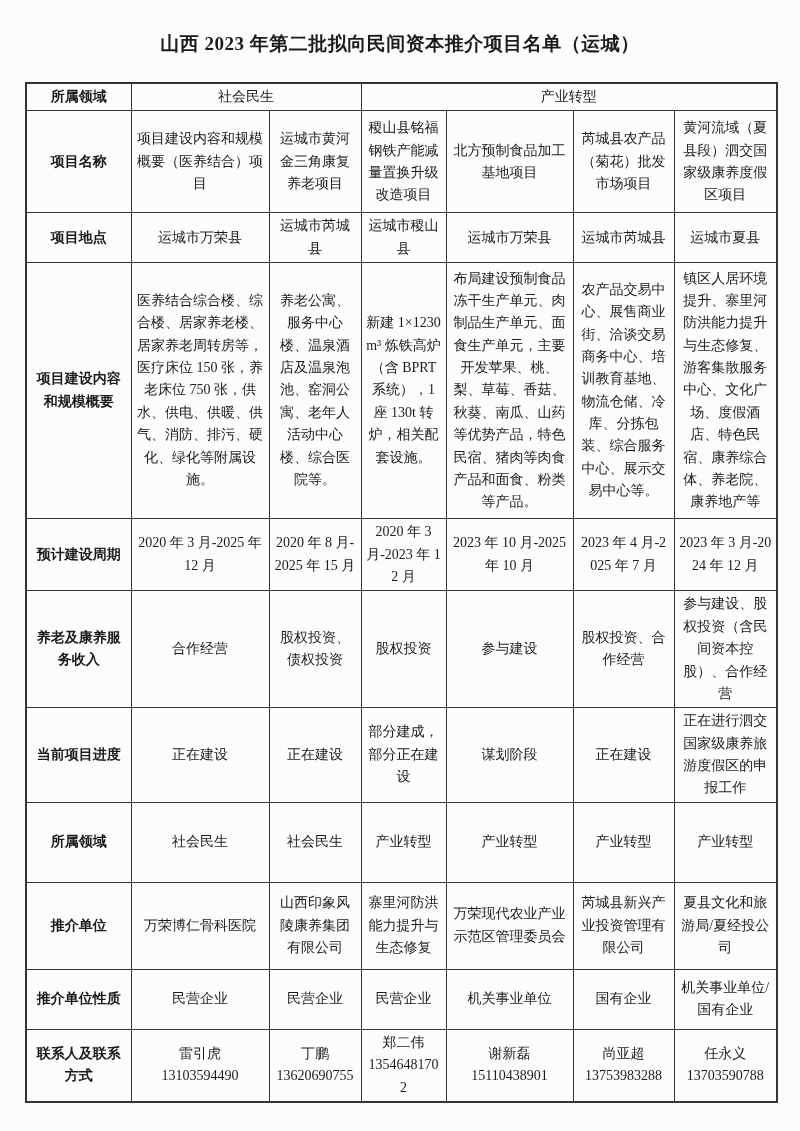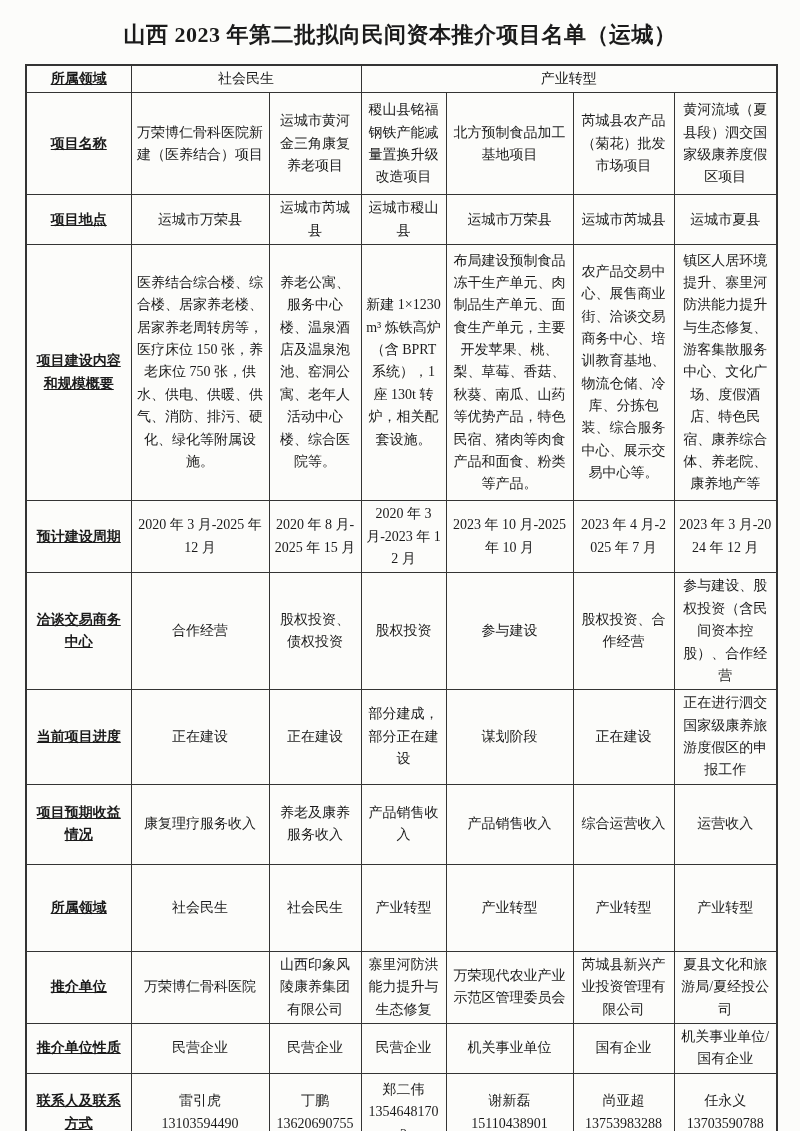--- a/index.html
+++ b/index.html
@@ -8,24 +8,24 @@
   }
   body {
     width: 800px;
     height: 1131px;
     background: #fcfcfa;
     font-family: "Liberation Serif", "DejaVu Serif", serif;
     color: #1b1b1b;
     overflow: hidden;
   }
   .page-title {
-    margin: 0;
+    margin: 11px;
     padding: 20px 10px 14px 10px;
     text-align: center;
-    font-size: 22px;
+    font-size: 19px;
     font-weight: bold;
     letter-spacing: 0.5px;
   }
   table.project-table {
     border-collapse: collapse;
     table-layout: fixed;
     width: 751px;
     margin-left: 25px;
     border: 2px solid #343434;
   }
@@ -35,21 +35,20 @@
     text-align: center;
     vertical-align: middle;
     font-size: 14px;
     line-height: 1.6;
     padding: 2px 4px;
     white-space: pre-line;
     word-break: break-all;
   }
   table.project-table th {
     font-weight: bold;
-    text-decoration: underline;
   }
   table.project-table td {
     font-weight: normal;
   }
   
   tbody tr:nth-child(1)  { height: 26px; }
   tbody tr:nth-child(2)  { height: 102px; }
   tbody tr:nth-child(3)  { height: 38px; }
   tbody tr:nth-child(4)  { height: 256px; line-height: 1.75; }
   tbody tr:nth-child(5)  { height: 57px; }
@@ -81,21 +80,21 @@
         <col style="width: 103px;">
       </colgroup>
     <tbody>
         <tr>
           <th>所属领域</th>
           <td colspan="2">社会民生</td>
           <td colspan="4">产业转型</td>
         </tr>
         <tr>
           <th>项目名称</th>
-          <td>万荣博仁骨科医院新建（医养结合）项目</td>
+          <td>项目建设内容和规模概要（医养结合）项目</td>
           <td>运城市黄河金三角康复养老项目</td>
           <td>稷山县铭福钢铁产能减量置换升级改造项目</td>
           <td>北方预制食品加工基地项目</td>
           <td>芮城县农产品（菊花）批发市场项目</td>
           <td>黄河流域（夏县段）泗交国家级康养度假区项目</td>
         </tr>
         <tr>
           <th>项目地点</th>
           <td>运城市万荣县</td>
           <td>运城市芮城县</td>
@@ -116,45 +115,36 @@
         <tr>
           <th>预计建设周期</th>
           <td>2020 年 3 月-2025 年 12 月</td>
           <td>2020 年 8 月-2025 年 15 月</td>
           <td>2020 年 3 月-2023 年 12 月</td>
           <td>2023 年 10 月-2025 年 10 月</td>
           <td>2023 年 4 月-2025 年 7 月</td>
           <td>2023 年 3 月-2024 年 12 月</td>
         </tr>
         <tr>
-          <th>洽谈交易商务中心</th>
+          <th>养老及康养服务收入</th>
           <td>合作经营</td>
           <td>股权投资、债权投资</td>
           <td>股权投资</td>
           <td>参与建设</td>
           <td>股权投资、合作经营</td>
           <td>参与建设、股权投资（含民间资本控股）、合作经营</td>
         </tr>
         <tr>
           <th>当前项目进度</th>
           <td>正在建设</td>
           <td>正在建设</td>
           <td>部分建成，部分正在建设</td>
           <td>谋划阶段</td>
           <td>正在建设</td>
           <td>正在进行泗交国家级康养旅游度假区的申报工作</td>
-        </tr>
-        <tr>
-          <th>项目预期收益情况</th>
-          <td>康复理疗服务收入</td>
-          <td>养老及康养服务收入</td>
-          <td>产品销售收入</td>
-          <td>产品销售收入</td>
-          <td>综合运营收入</td>
-          <td>运营收入</td>
         </tr>
         <tr>
           <th>所属领域</th>
           <td>社会民生</td>
           <td>社会民生</td>
           <td>产业转型</td>
           <td>产业转型</td>
           <td>产业转型</td>
           <td>产业转型</td>
         </tr>

